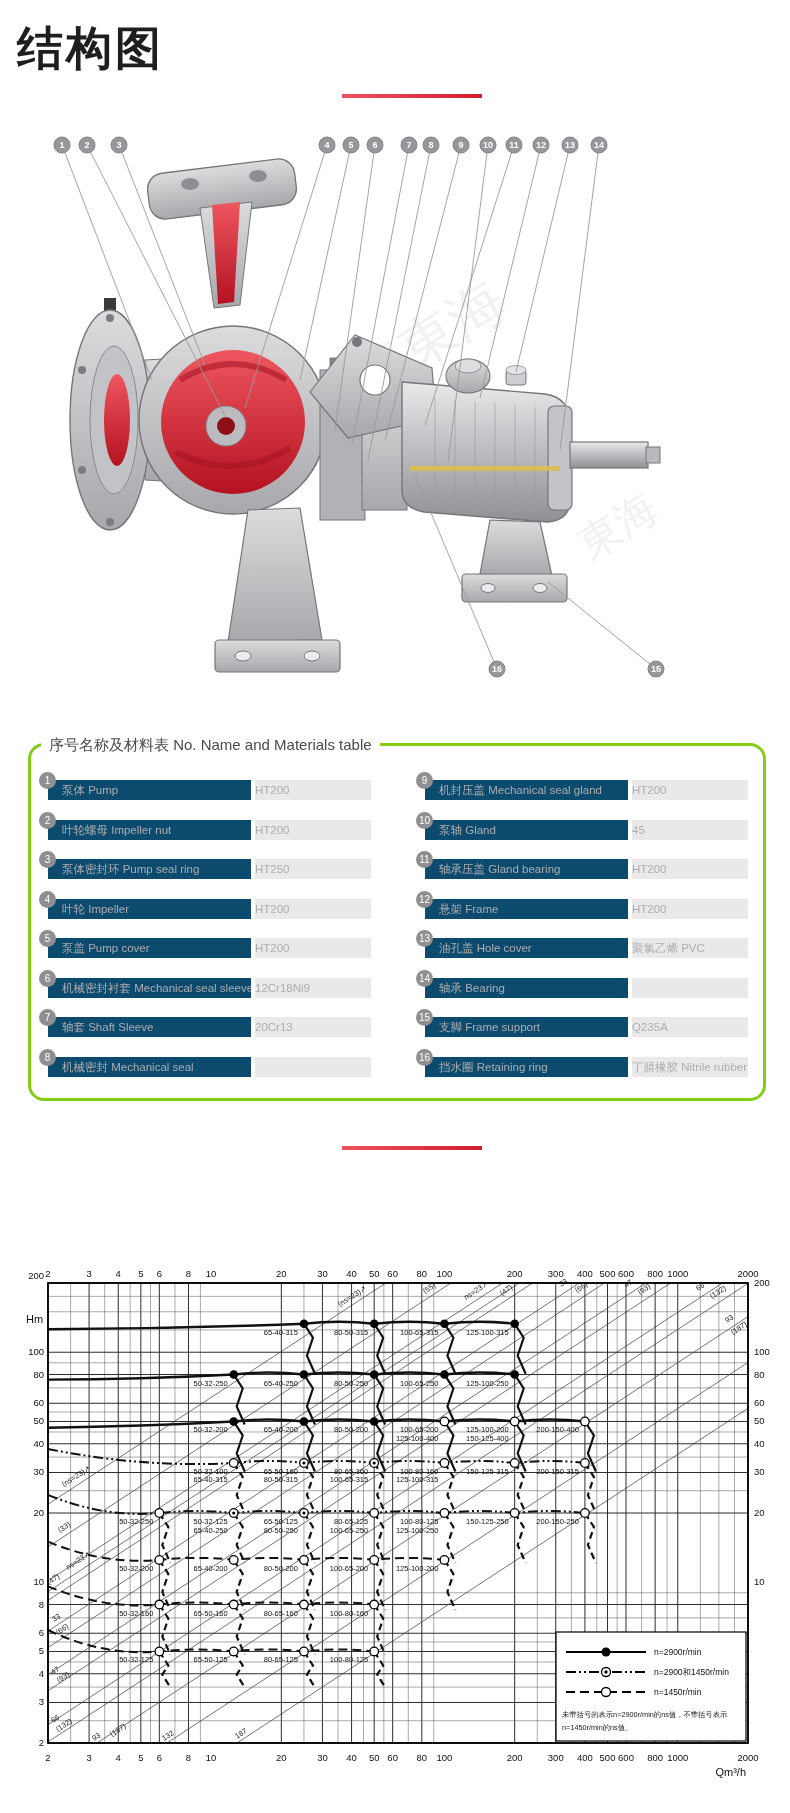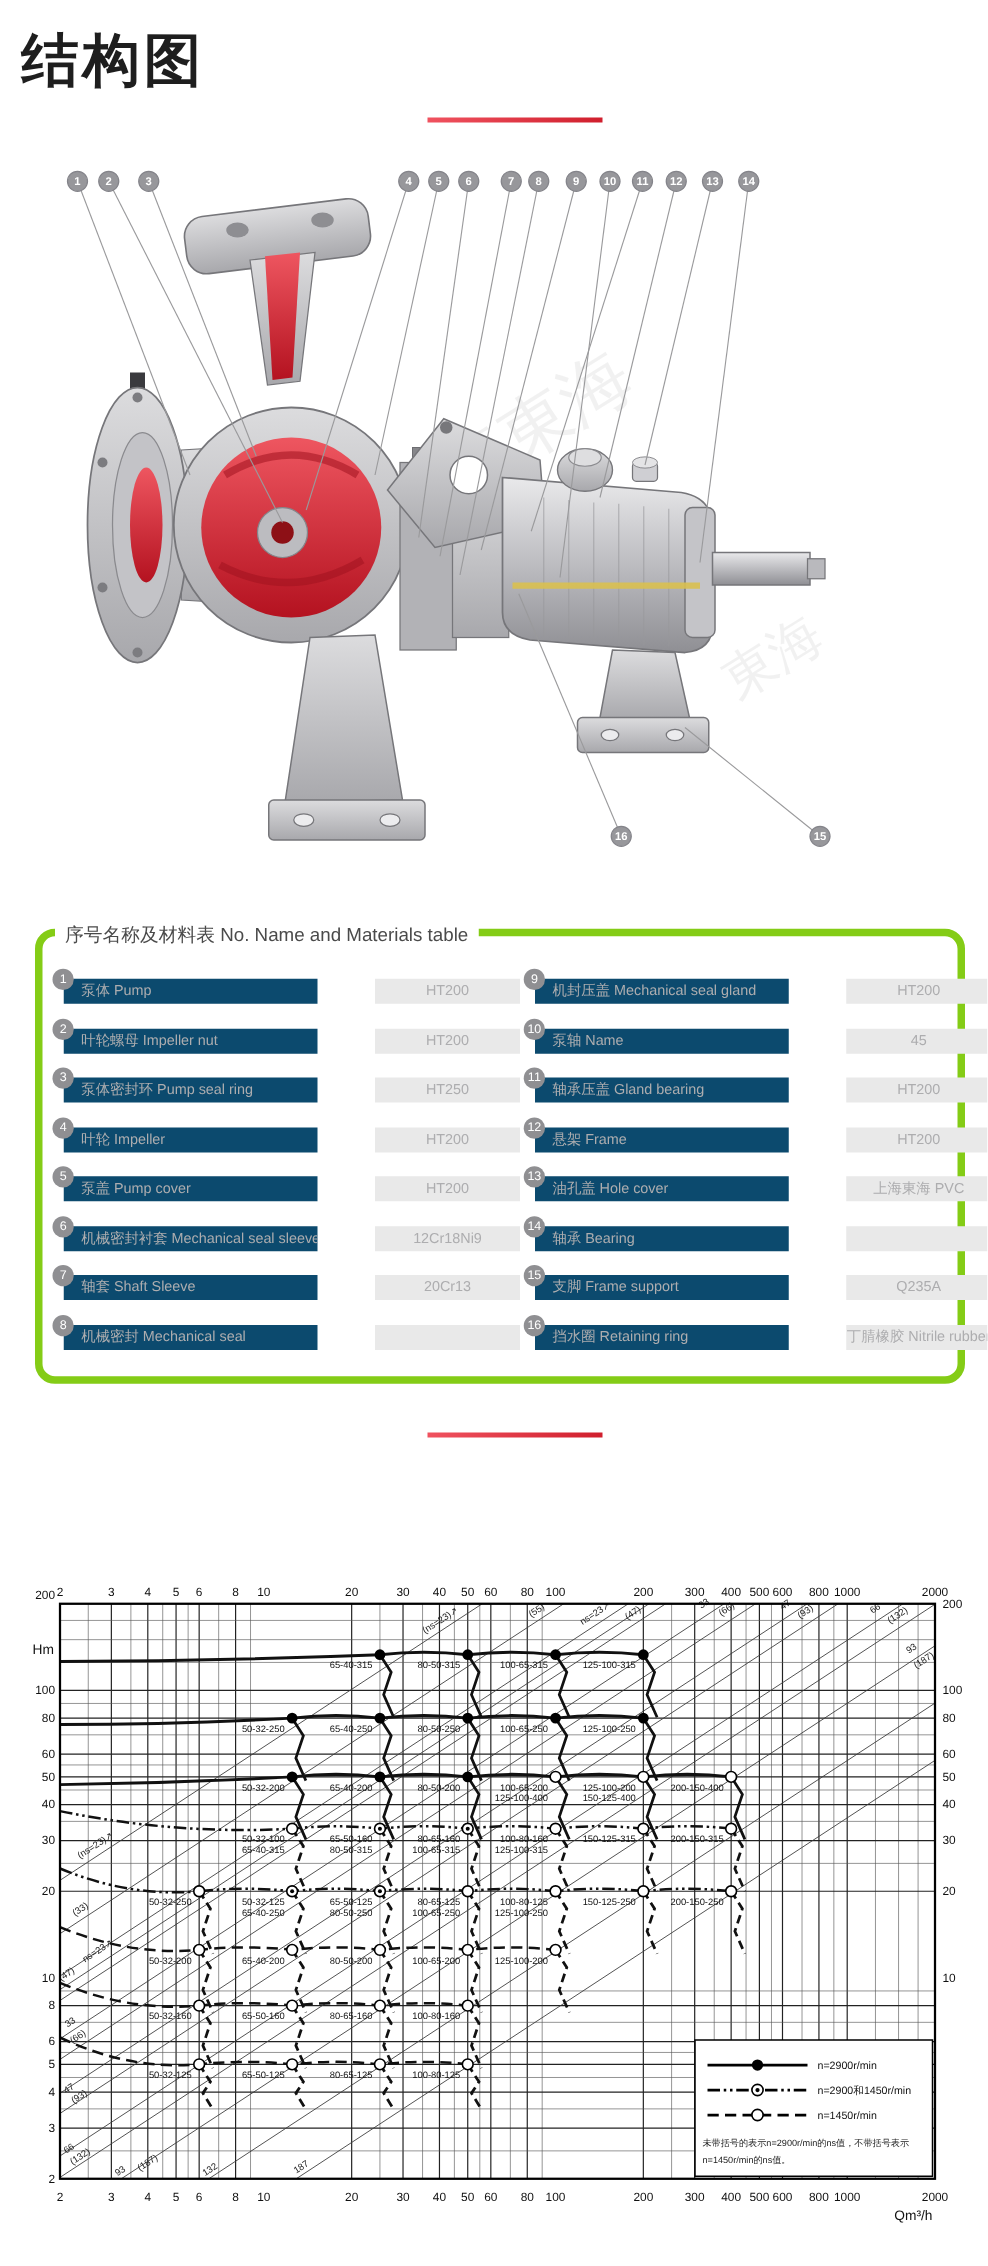--- a/index.html
+++ b/index.html
@@ -4,34 +4,34 @@
 <style>
   html,body{margin:0;padding:0;background:#fff;}
   .page{position:relative;width:790px;height:1813px;background:#fff;overflow:hidden;
         font-family:"Liberation Sans","DejaVu Sans",sans-serif;}
   .sec-title{position:absolute;left:0;width:790px;text-align:left;padding-left:17px;}
   .sec-title h2{margin:0;font-size:46px;font-weight:700;color:#1e1e1e;letter-spacing:3px;}
   .red-underline{display:block;width:140px;height:4px;margin:14px auto 0 auto;
         background:linear-gradient(90deg,#f0525f,#d01f2d);}
   #pump-wrap{position:absolute;top:130px;left:0;width:790px;height:565px;}
   #materials-box{position:absolute;top:743px;left:28px;width:732px;height:352px;
-        border:6px solid #84cc16;border-radius:16px;}
+        border:3px solid #84cc16;border-radius:16px;}
   .mt-title{position:absolute;top:-10px;left:10px;background:#fff;padding:0 8px;
         font-size:15px;color:#4a4a4a;font-weight:400;white-space:nowrap;}
   .mt-col{position:absolute;top:24px;width:340px;}
   #mt-left{left:16px;}
   #mt-right{left:393px;}
   .mt-row{position:relative;height:39.5px;}
   .mt-badge{position:absolute;left:-8px;top:2px;width:17px;height:17px;border-radius:50%;
         background:#8f8f92;color:#fff;font-size:10px;line-height:17px;text-align:center;z-index:2;}
   .mt-name{position:absolute;left:1px;top:10px;width:203px;height:20px;background:#0c4a6e;
         color:#adadaf;font-size:11.5px;line-height:20px;padding-left:14px;box-sizing:border-box;
         white-space:nowrap;overflow:hidden;}
   .mt-val{position:absolute;left:208px;top:10px;width:116px;height:20px;background:#e9e9e9;
-        color:#adadaf;font-size:11.5px;line-height:20px;text-align:center;white-space:nowrap;margin-left:42px;}
+        color:#adadaf;font-size:11.5px;line-height:20px;text-align:left;white-space:nowrap;}
   #chart-wrap{position:absolute;top:1255px;left:0;width:790px;height:535px;}
   svg text{font-family:"Liberation Sans","DejaVu Sans",sans-serif;}
 </style>
 </head>
 <body>
 
 <div class="page">
 
   <div class="sec-title" style="top:18px;">
     <h2>结构图</h2>
@@ -238,37 +238,37 @@
         </div>
       </div>
     <div class="mt-col" id="mt-right">
         <div class="mt-row">
           <span class="mt-badge">9</span>
           <div class="mt-name">机封压盖 Mechanical seal gland</div>
           <div class="mt-val">HT200</div>
         </div>
         <div class="mt-row">
           <span class="mt-badge">10</span>
-          <div class="mt-name">泵轴 Name</div>
+          <div class="mt-name">泵轴 Gland</div>
           <div class="mt-val">45</div>
         </div>
         <div class="mt-row">
           <span class="mt-badge">11</span>
           <div class="mt-name">轴承压盖 Gland bearing</div>
           <div class="mt-val">HT200</div>
         </div>
         <div class="mt-row">
           <span class="mt-badge">12</span>
           <div class="mt-name">悬架 Frame</div>
           <div class="mt-val">HT200</div>
         </div>
         <div class="mt-row">
           <span class="mt-badge">13</span>
           <div class="mt-name">油孔盖 Hole cover</div>
-          <div class="mt-val">上海東海 PVC</div>
+          <div class="mt-val">聚氯乙烯 PVC</div>
         </div>
         <div class="mt-row">
           <span class="mt-badge">14</span>
           <div class="mt-name">轴承 Bearing</div>
           <div class="mt-val"></div>
         </div>
         <div class="mt-row">
           <span class="mt-badge">15</span>
           <div class="mt-name">支脚 Frame support</div>
           <div class="mt-val">Q235A</div>

